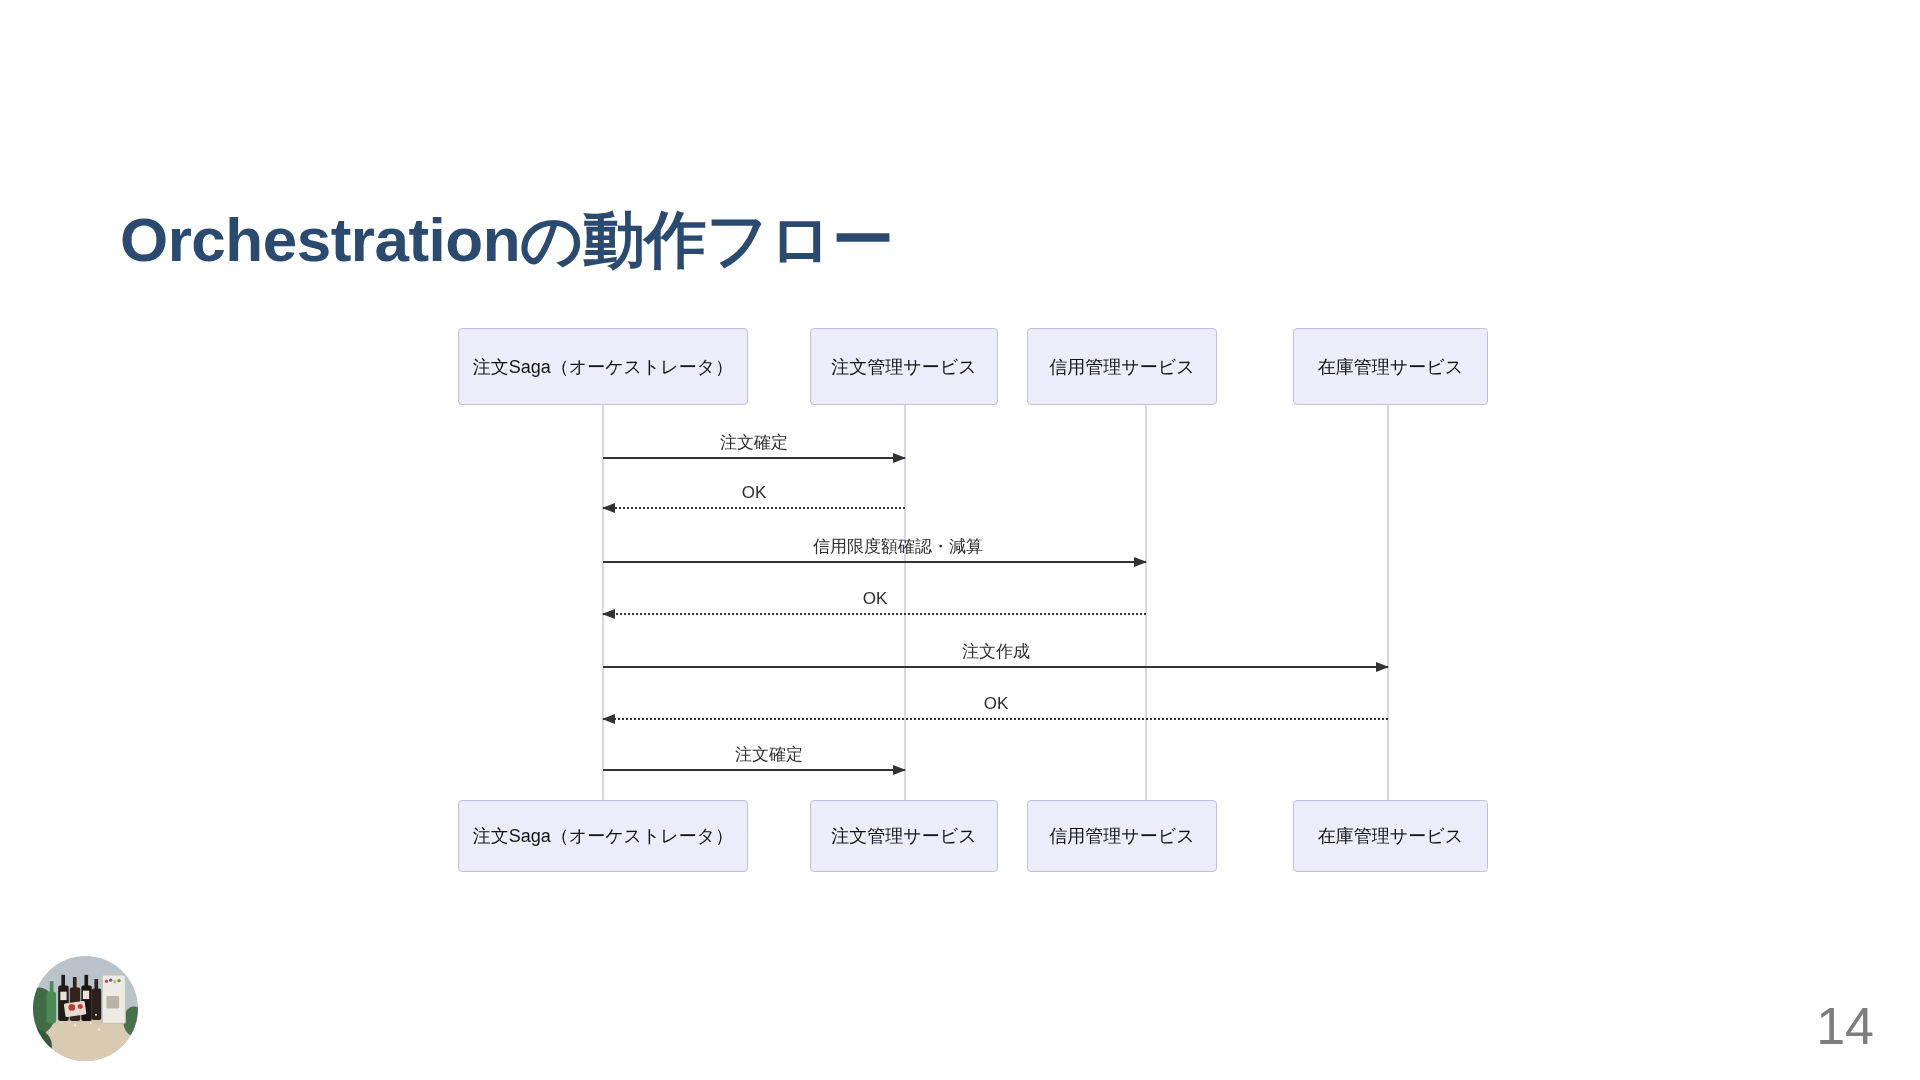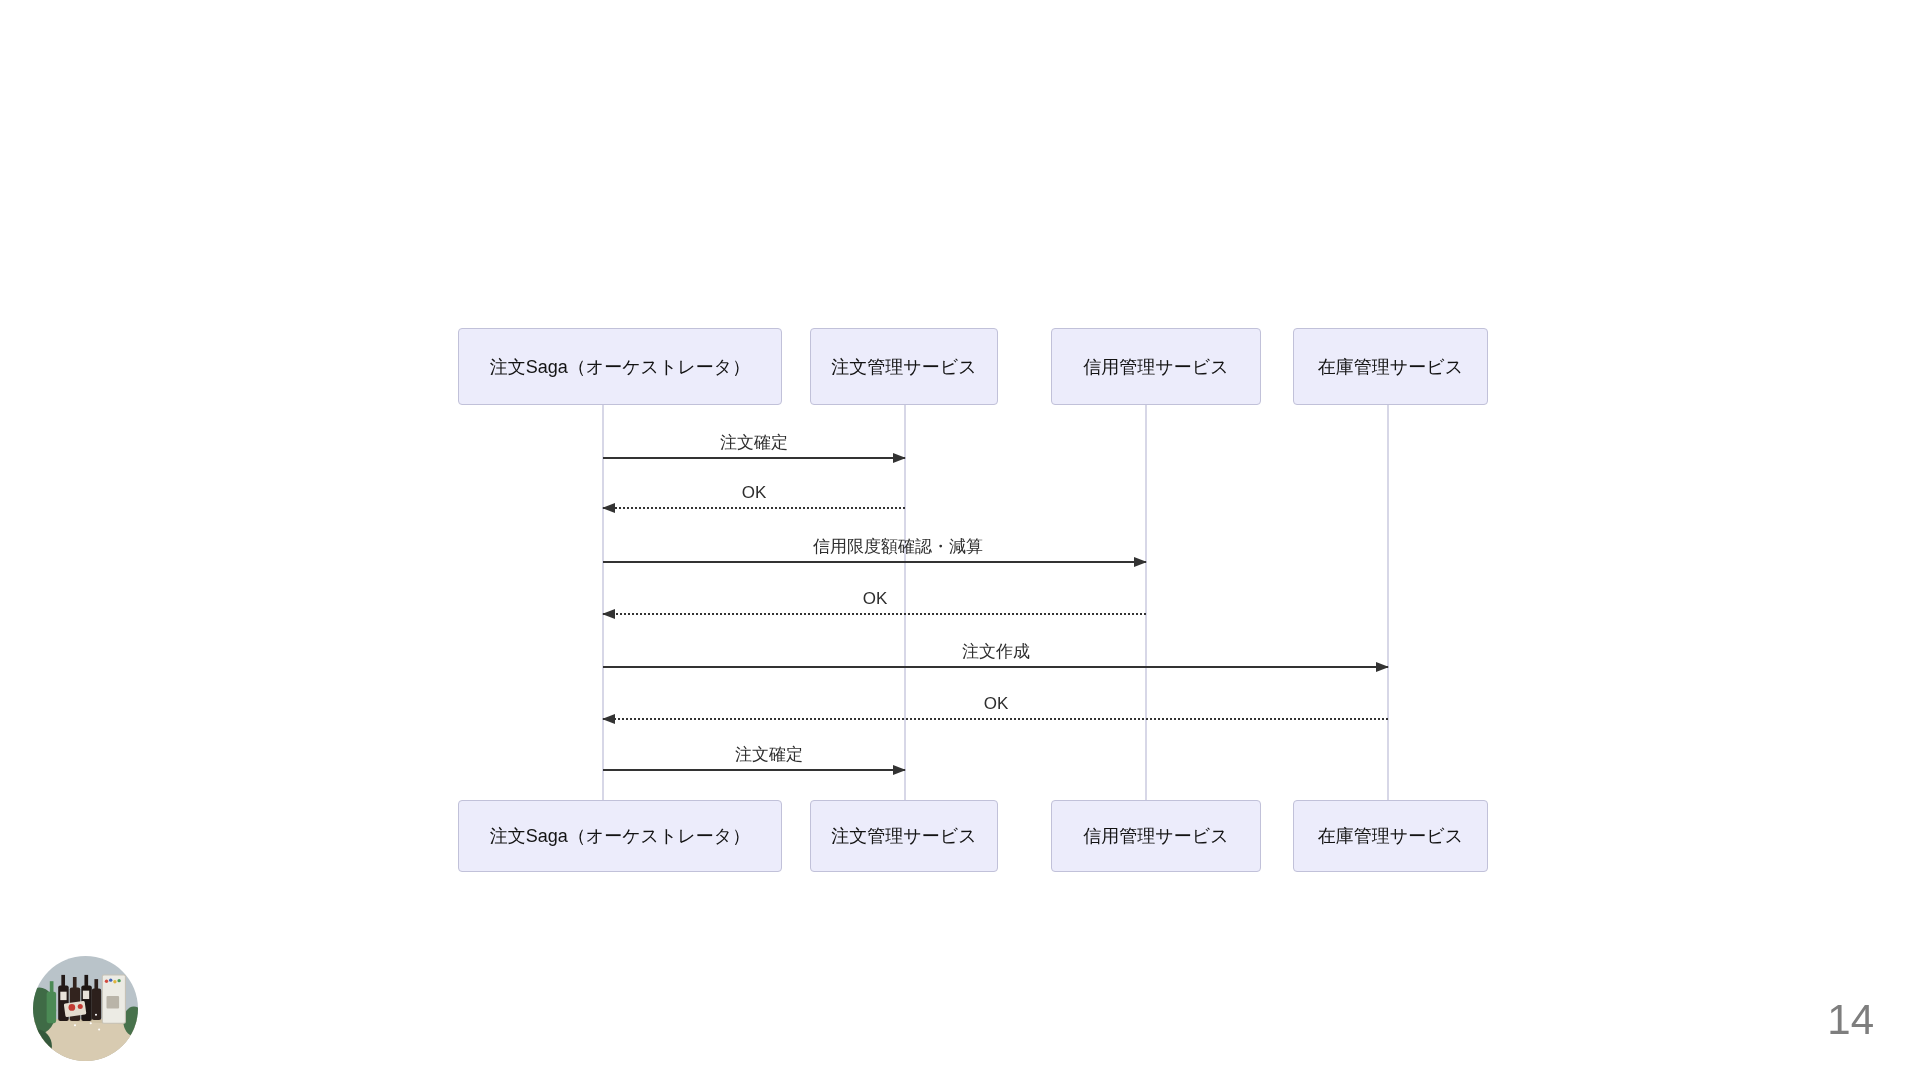--- a/index.html
+++ b/index.html
@@ -17,23 +17,23 @@
 
   
   .pbox{
     position:absolute;height:77px;box-sizing:border-box;
     background:#ececfb;border:1px solid #c1c1d9;border-radius:4px;
     display:flex;align-items:center;justify-content:center;
     font-size:18px;color:#131313;white-space:nowrap;
   }
   .pbox.bottom{height:72px;top:800px;}
   .pbox.top{top:328px;}
-  .b1{left:458px;width:324px;}
+  .b1{left:458px;width:290px;}
   .b2{left:810px;width:188px;}
-  .b3{left:1051px;width:210px;}
+  .b3{left:1027px;width:190px;}
   .b4{left:1293px;width:195px;}
 
   .lifeline{
     position:absolute;top:405px;height:395px;width:2px;background:#d7d7e7;
   }
   .ll1{left:602px;}
   .ll2{left:904px;}
   .ll3{left:1145px;}
   .ll4{left:1387px;}
 
@@ -48,33 +48,34 @@
   .head{
     position:absolute;top:-6.5px;width:0;height:0;
     border-top:5.5px solid transparent;border-bottom:5.5px solid transparent;
   }
   .head.right{right:-1px;border-left:13px solid #333333;}
   .head.left{left:-1px;border-right:13px solid #333333;}
 
   
   .page-number{
     position:absolute;top:996px;right:46px;
-    font-size:42px;color:#7e7e7e;
+    font-size:52px;color:#7e7e7e;
   }
   .avatar{
     position:absolute;left:33px;top:956px;width:105px;height:105px;
     border-radius:50%;overflow:hidden;
   }
   .avatar svg{display:block;width:100%;height:100%;}
 </style>
 </head>
 <body>
 
 <div class="slide">
 
+  <div class="slide-title">Orchestrationの動作フロー</div>
 
   <div>
 
     <div class="pbox top b1">
         <span>注文Saga（オーケストレータ）</span>
       </div>
     <div class="pbox top b2">
         <span>注文管理サービス</span>
       </div>
     <div class="pbox top b3">

